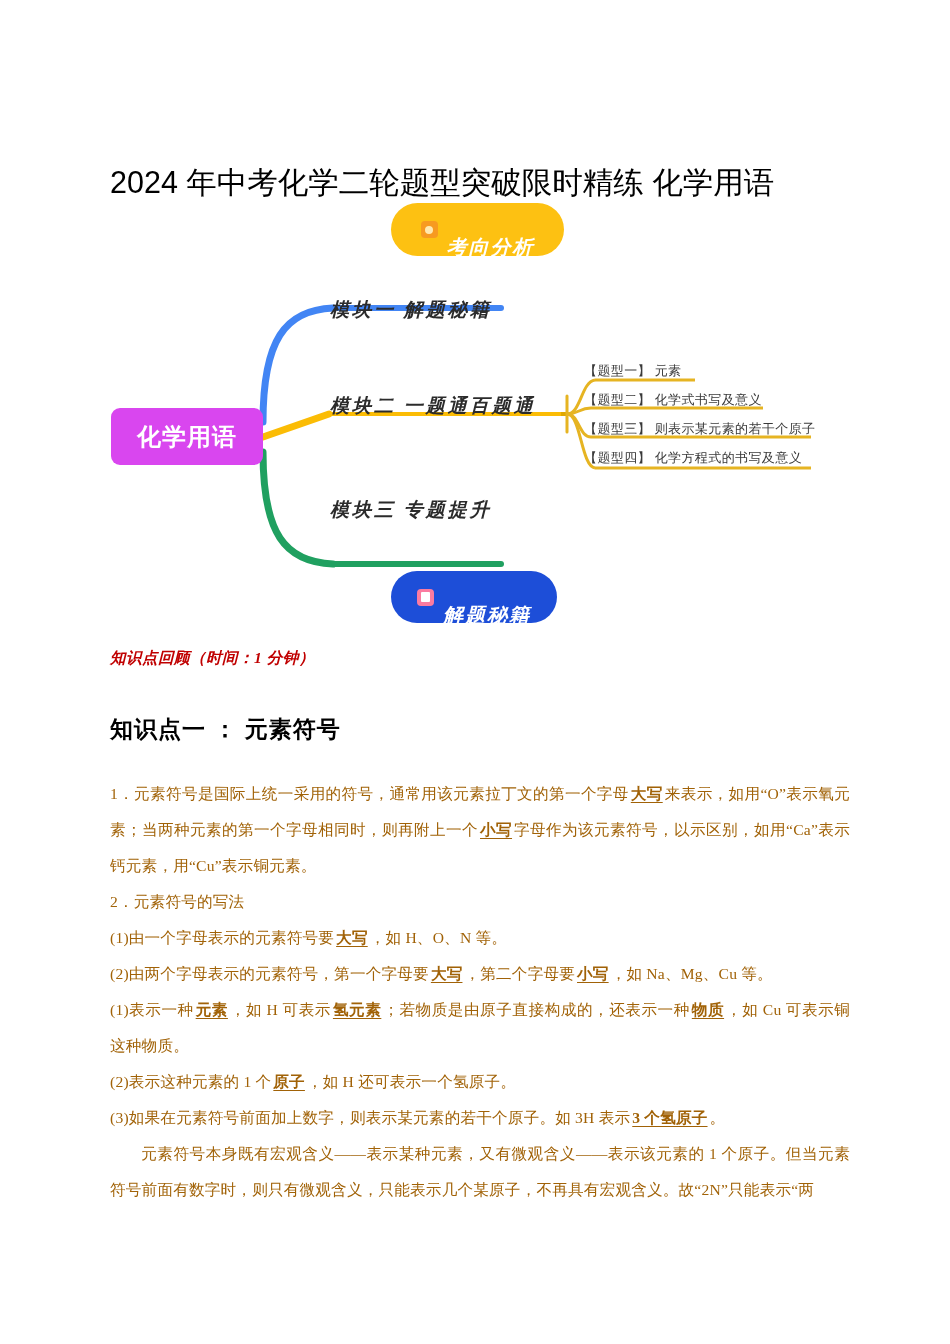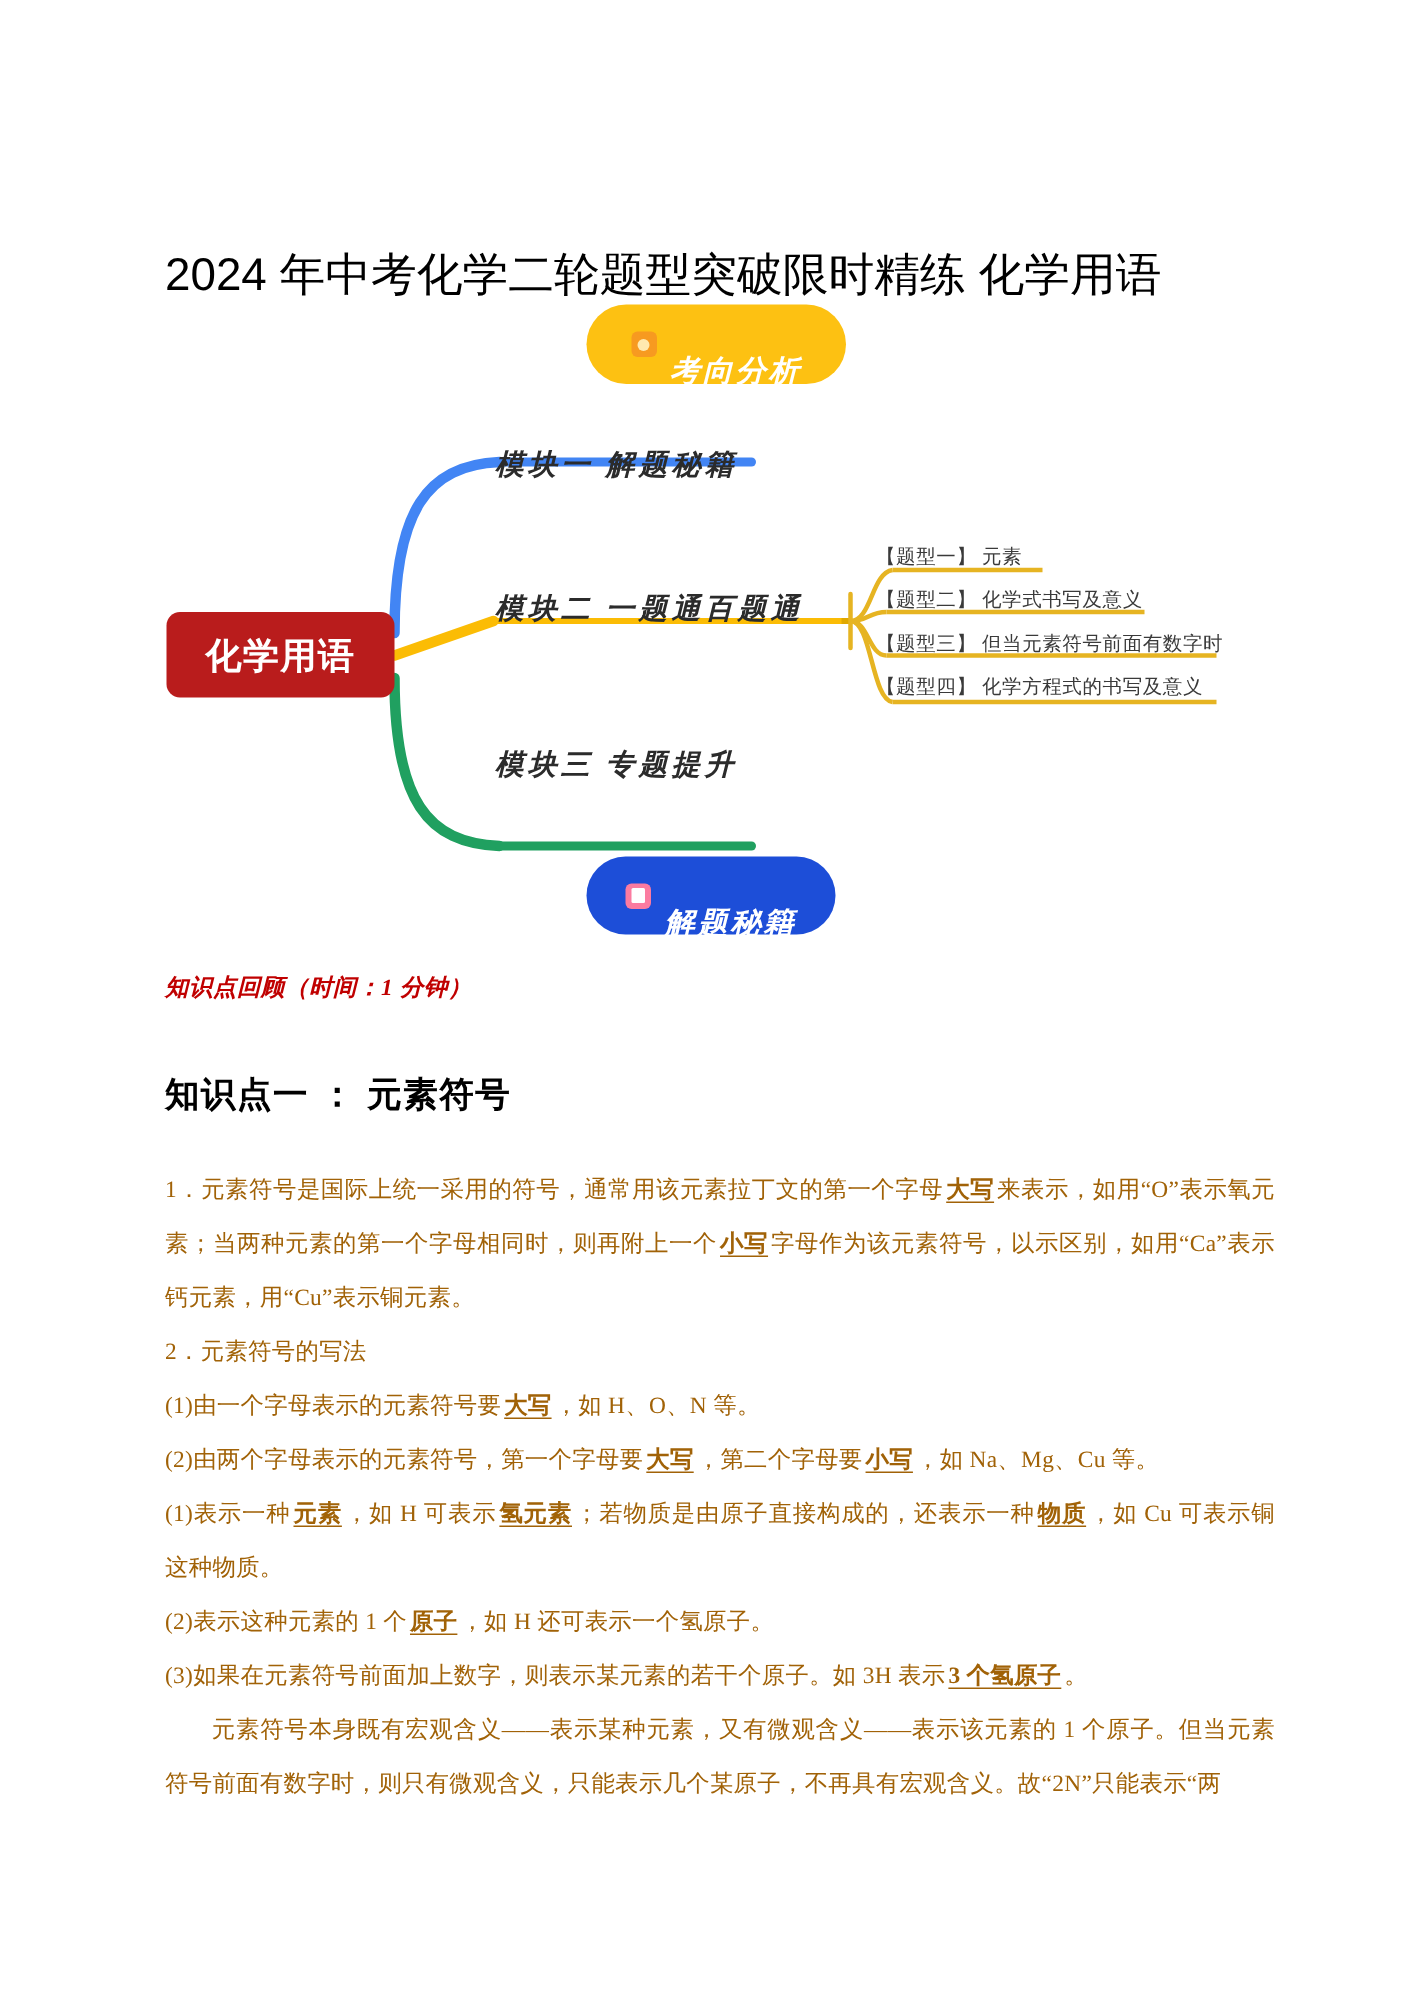--- a/index.html
+++ b/index.html
@@ -114,21 +114,21 @@
     background: #ffffff;
     border-radius: 1px;
   }
 
   .center-node {
     position: absolute;
     left: 16px;
     top: 218px;
     width: 152px;
     height: 57px;
-    background: #b91c1c;
+    background: #d946ef;
     border-radius: 9px;
     display: flex;
     align-items: center;
     justify-content: center;
   }
   .center-node span {
     font-family: "Liberation Sans", sans-serif;
     font-size: 24px;
     font-weight: 700;
     color: #ffffff;
@@ -259,21 +259,21 @@
     <div class="center-node">
       <span>化学用语</span>
     </div>
 
     <div class="branch-label branch-1">模块一  解题秘籍</div>
     <div class="branch-label branch-2">模块二  一题通百题通</div>
     <div class="branch-label branch-3">模块三  专题提升</div>
 
     <div class="leaf leaf-0">【题型一】  元素</div>
     <div class="leaf leaf-1">【题型二】  化学式书写及意义</div>
-    <div class="leaf leaf-2">【题型三】  但当元素符号前面有数字时</div>
+    <div class="leaf leaf-2">【题型三】  则表示某元素的若干个原子</div>
     <div class="leaf leaf-3">【题型四】  化学方程式的书写及意义</div>
 
     <div class="pill pill-red">
       <span class="ico-square book"></span>
       <span class="pill-label">解题秘籍</span>
     </div>
   </div>
 
   <div class="red-note">知识点回顾（时间：1 分钟）</div>
 

